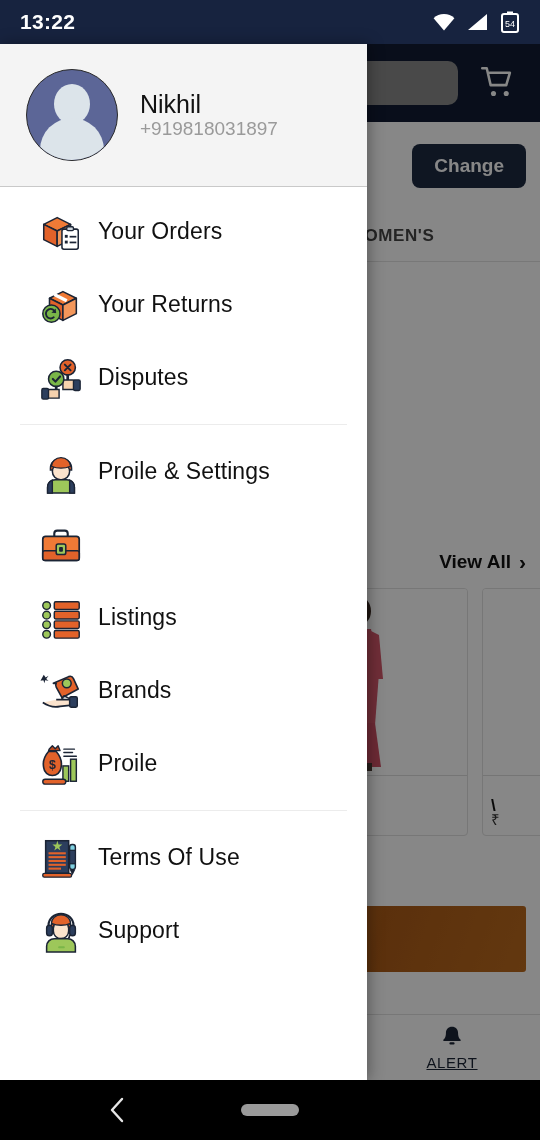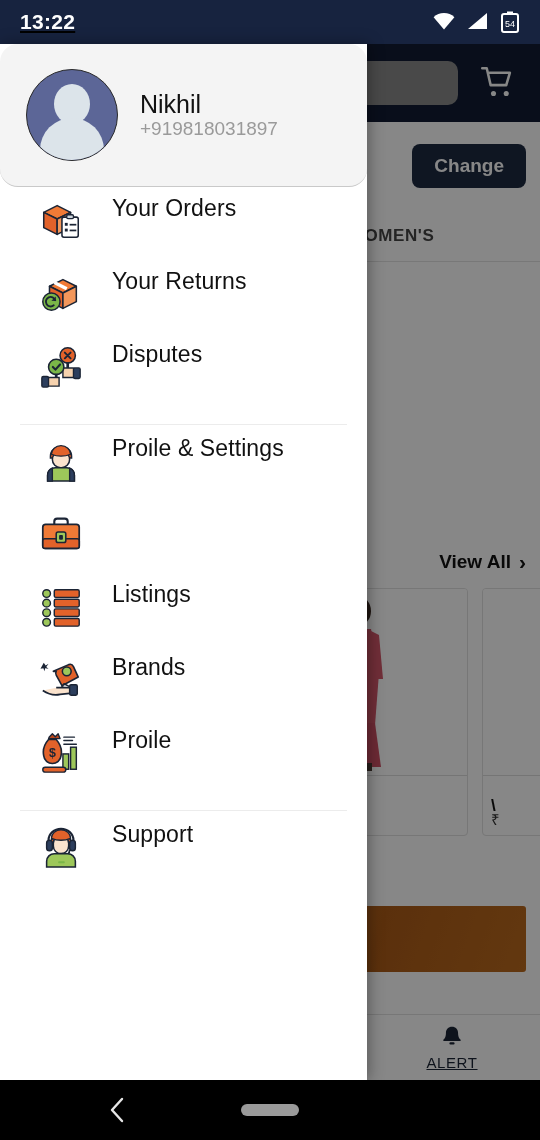--- a/index.html
+++ b/index.html
@@ -10,24 +10,24 @@
     -webkit-font-smoothing:antialiased;
   }
   #screen{ position:relative; width:540px; height:1140px; overflow:hidden; background:#fff; }
 
   
   #app-bg{ position:absolute; inset:0; background:#ffffff; }
 
   .statusbar{
     position:absolute; top:0; left:0; width:540px; height:44px;
     background:#17233f; display:flex; align-items:center;
-    justify-content:space-between; padding:0 20px;text-decoration:underline;
+    justify-content:space-between; padding:0 20px;
   }
   .sb-time{ color:#fff; font-size:21px; font-weight:bold; letter-spacing:.3px; }
-  .sb-icons{ display:flex; gap:10px; }
+  .sb-icons{ display:flex; align-items:center; gap:10px; }
 
   .appbar{
     position:absolute; top:44px; left:0; width:540px; height:78px;
     background:#111c33; display:flex; align-items:center; padding:0 14px; gap:12px;
   }
   .searchbox{ flex:1; height:44px; border-radius:10px; background:#8a8a8a; }
   .cart-wrap{ width:56px; display:flex; align-items:center; justify-content:center; }
 
   .locbar{
     position:absolute; top:122px; left:0; width:540px; height:88px;
@@ -88,41 +88,41 @@
   #scrim{ position:absolute; top:44px; left:0; width:540px; height:1036px; background:rgba(0,0,0,.47); }
 
   
   #drawer{
     position:absolute; top:44px; left:0; width:367px; height:1036px;
     background:#ffffff; overflow:hidden;
     box-shadow:2px 0 14px rgba(0,0,0,.35);
   }
   .drawer-header{
     height:143px; background:#f4f4f4; border-bottom:1px solid #c9c9c9;
-    display:flex; align-items:center; padding-left:26px; gap:22px;border-radius:18px;
+    display:flex; align-items:center; padding-left:26px; gap:22px;
   }
   .avatar{
     width:92px; height:92px; border-radius:50%;
     background:#5c6697; border:1px solid #2b2b2b;
     position:relative; overflow:hidden; flex:none;
   }
   .avatar .head{
     position:absolute; left:50%; top:14px; transform:translateX(-50%);
     width:36px; height:40px; border-radius:50%; background:#dce4ea;
   }
   .avatar .body{
     position:absolute; left:50%; top:48px; transform:translateX(-50%);
     width:64px; height:50px; border-radius:32px 32px 0 0; background:#dce4ea;
   }
   .uname{ font-size:25px; color:#111; line-height:1.15; }
   .uphone{ font-size:19px; color:#9a9a9a; margin-top:0; }
 
   .menu{ padding-top:8px; }
   .mitem{
-    height:73px; display:flex; align-items:flex-start; padding-left:36px; gap:26px;
+    height:73px; display:flex; align-items:center; padding-left:36px; gap:12px;
     background:transparent;
   }
   .micon{ width:50px; height:50px; flex:none; display:flex; align-items:center; justify-content:center; }
   .mlabel{ font-size:23px; color:#111; letter-spacing:.1px; }
   .divider{ height:1px; background:#ececec; margin:10px 20px 10px 20px; }
 
   
   #sysnav{
     position:absolute; bottom:0; left:0; width:540px; height:60px; background:#000;
     display:flex; align-items:center;
@@ -354,20 +354,38 @@
             <path d="M27 16 h13 M27 12 h9 M27 8.5 h11" stroke="#1b2435" stroke-width="1.5" stroke-linecap="round"></path>
             <rect x="5" y="40" width="24" height="5" rx="2.5" fill="#e2622a" stroke="#1b2435" stroke-width="1.5"></rect>
           </svg>
         </span>
         <span class="mlabel">Proile</span>
       </div>
 
       <div class="divider"></div>
 
 
+      <div class="mitem">
+        <span class="micon">
+          <svg width="46" height="46" viewBox="0 0 48 48">
+            <rect x="8" y="6" width="24" height="34" fill="#2c3e5d" stroke="#1b2435" stroke-width="1.6"></rect>
+            <path d="M20 9 l3.2 2.4 -1.2 3.9 3.2 -2.4 3.2 2.4 -1.2 -3.9 3.2 -2.4 -4 0 -1.2 -3.9 -1.2 3.9 z" fill="#9dc75a" transform="translate(-5,1)"></path>
+            <rect x="11" y="18" width="18" height="2.2" fill="#e2622a"></rect>
+            <rect x="11" y="22" width="18" height="2.2" fill="#e2622a"></rect>
+            <rect x="11" y="26" width="18" height="2.2" fill="#e2622a"></rect>
+            <rect x="11" y="30" width="18" height="2.2" fill="#e2622a"></rect>
+            <rect x="11" y="34" width="13" height="2.2" fill="#e2622a"></rect>
+            <rect x="5" y="40" width="30" height="4" rx="1.5" fill="#e2622a" stroke="#1b2435" stroke-width="1.4"></rect>
+            <rect x="33" y="10" width="6" height="26" rx="2.5" fill="#7fd0e0" stroke="#1b2435" stroke-width="1.5"></rect>
+            <rect x="33" y="16" width="6" height="14" fill="#2c3e5d" stroke="#1b2435" stroke-width="1.3"></rect>
+            <path d="M33 36 l3 6 3 -6 z" fill="#1b2435"></path>
+          </svg>
+        </span>
+        <span class="mlabel">Terms Of Use</span>
+      </div>
 
       <div class="mitem">
         <span class="micon">
           <svg width="46" height="46" viewBox="0 0 48 48">
             <path d="M13 22 a11 10 0 0 1 22 0" fill="#e2622a" stroke="#1b2435" stroke-width="1.6"></path>
             <rect x="16" y="13" width="16" height="19" rx="8" fill="#fbe3cd" stroke="#1b2435" stroke-width="1.6"></rect>
             <path d="M14 16 a10 9 0 0 1 20 0 q-10 4 -20 0z" fill="#e2622a" stroke="#1b2435" stroke-width="1.4"></path>
             <rect x="9" y="18" width="6" height="11" rx="3" fill="#2c3e5d" stroke="#1b2435" stroke-width="1.5"></rect>
             <rect x="33" y="18" width="6" height="11" rx="3" fill="#2c3e5d" stroke="#1b2435" stroke-width="1.5"></rect>
             <path d="M11 18 a13 12 0 0 1 26 0" fill="none" stroke="#1b2435" stroke-width="2.2"></path>

